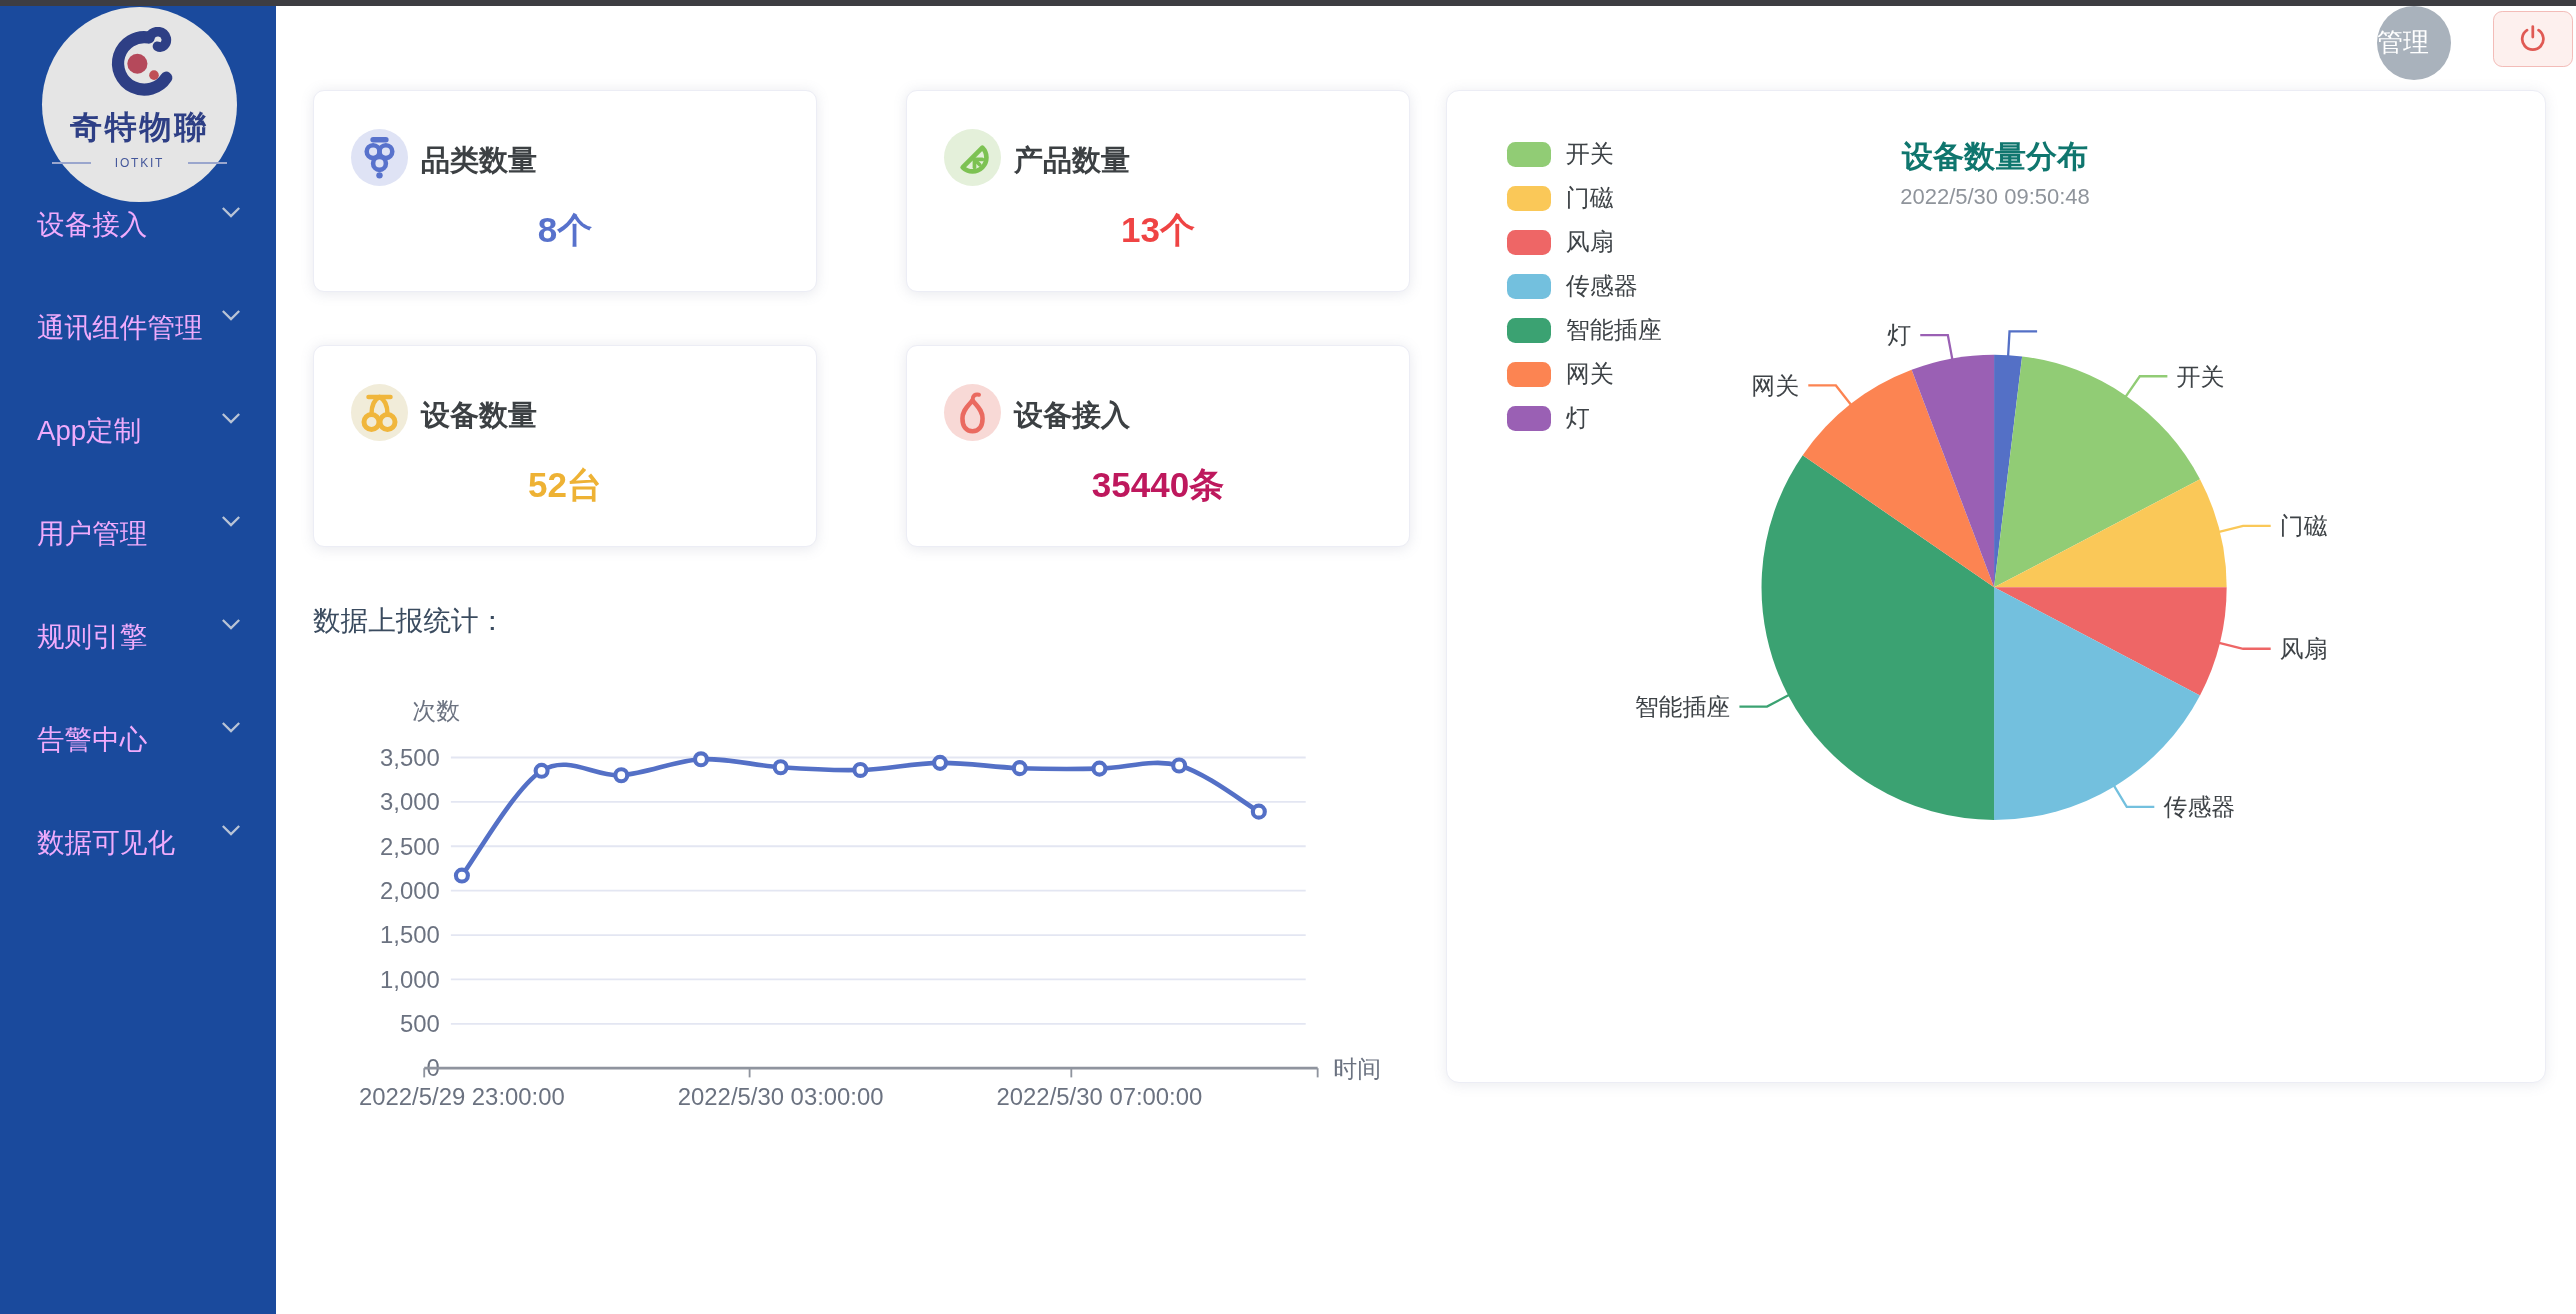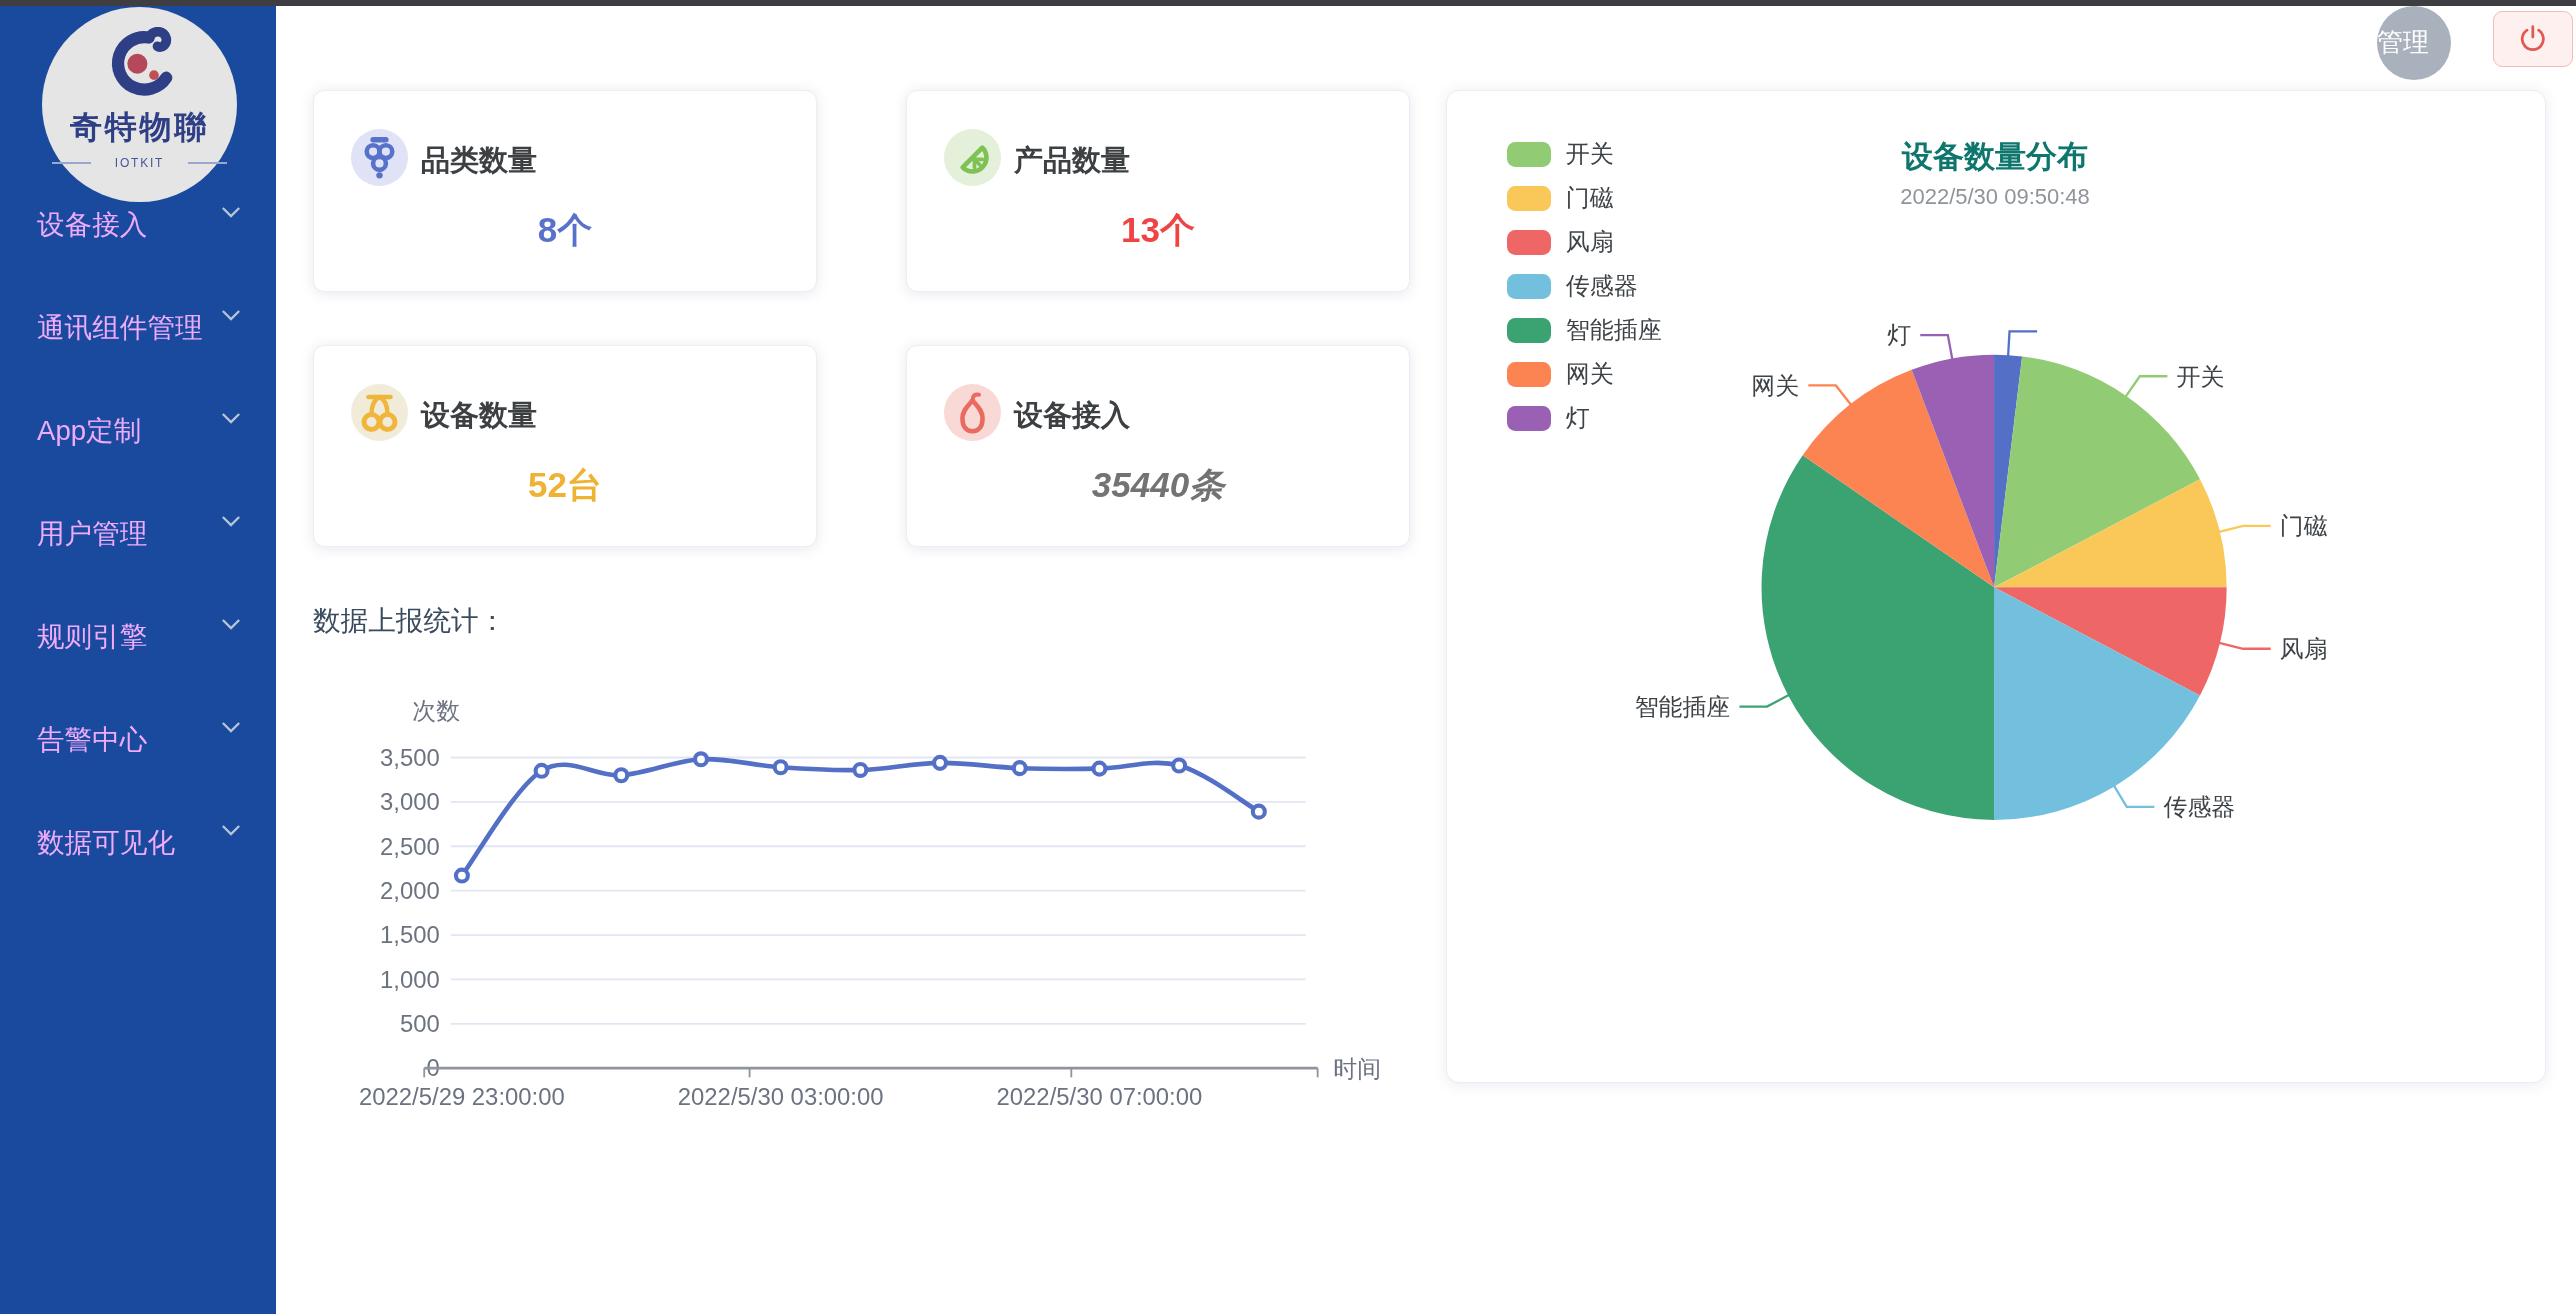--- a/index.html
+++ b/index.html
@@ -167,21 +167,21 @@
 </div>
 
 <div class="card" style="left:906px;top:345px;">
   <div class="icon-circle" style="background: rgb(248, 217, 214);">
     <svg width="37" height="42" viewBox="0 0 36 46">
       <path d="M18,9 C14,15 7,19 7,29 C7,38 11,43 18,43 C25,43 29,38 29,29 C29,19 22,15 18,9" fill="none" stroke-width="5" stroke-linejoin="round" stroke="#ea6a60"></path>
       <path d="M18,9 C18,4 21,2 25,3" fill="none" stroke-width="4.5" stroke-linecap="round" stroke="#ea6a60"></path>
     </svg>
   </div>
   <div class="stat-label">设备接入</div>
-  <div class="stat-value" style="color: #737373; font-style: italic;">35440条</div>
+  <div class="stat-value" style="color: #be185d;">35440条</div>
 </div>
 
 <div class="section-title">数据上报统计：</div>
 <svg class="line-svg" id="line-chart" width="1103" height="469" viewBox="0 0 1200 510">
     <text x="160" y="52" text-anchor="end" font-size="26" fill="#6b7280">次数</text>
     <text x="138" y="441" text-anchor="end" font-size="26" fill="#6b7280">0</text>
     <line x1="150" y1="383.7142857142857" x2="1080" y2="383.7142857142857" stroke="#e3e6f2" stroke-width="2"></line>
     <text x="138" y="392.7142857142857" text-anchor="end" font-size="26" fill="#6b7280">500</text>
     <line x1="150" y1="335.42857142857144" x2="1080" y2="335.42857142857144" stroke="#e3e6f2" stroke-width="2"></line>
     <text x="138" y="344.42857142857144" text-anchor="end" font-size="26" fill="#6b7280">1,000</text>

